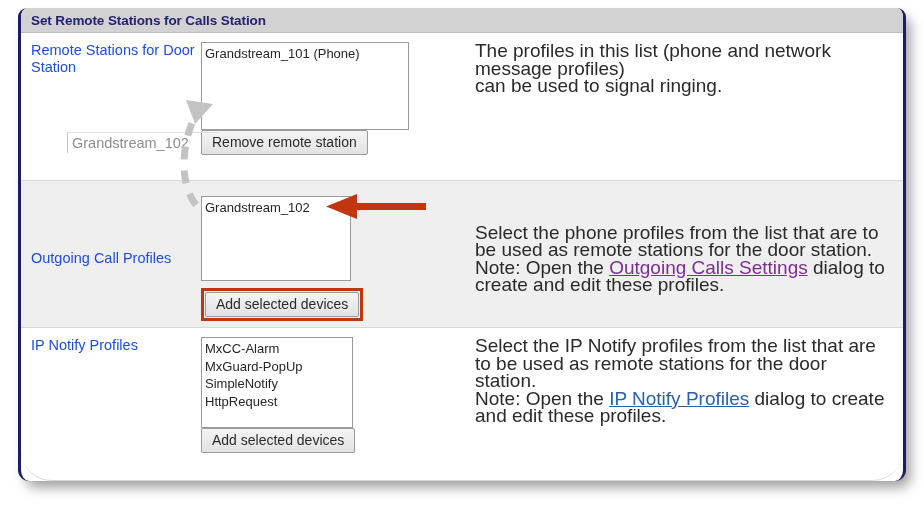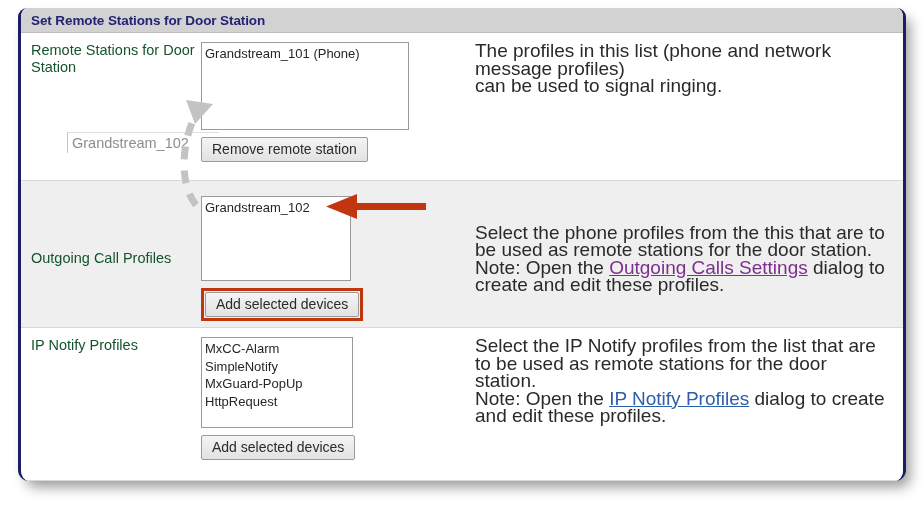--- a/index.html
+++ b/index.html
@@ -59,21 +59,21 @@
   .row.white { background: #ffffff; }
   .row.gray  { background: #efefef; align-items: center; }
   .row:last-child { border-bottom: none; }
 
   .row-label {
     width: 180px;
     flex: 0 0 180px;
     padding: 9px 0 0 10px;
     box-sizing: border-box;
     font-size: 14.5px;
-    color: #14532d;
+    color: #1d4ed8;
     line-height: 17px;
   }
   .row-mid {
     width: 265px;
     flex: 0 0 265px;
     padding-top: 9px;
     box-sizing: border-box;
   }
   .row-desc {
     flex: 1 1 auto;
@@ -96,21 +96,20 @@
     overflow: hidden;
   }
   .listbox.big   { width: 208px; height: 88px; }
   .listbox.mid   { width: 150px; height: 85px; }
   .listbox.notify{ width: 152px; height: 91px; }
   .listbox .opt  { white-space: nowrap; }
 
   
   .btn {
     display: inline-block;
-    margin-top: 7px;
     background: linear-gradient(#f4f4f4, #e2e2e2);
     border: 1px solid #9a9a9a;
     border-radius: 2px;
     font-family: "Liberation Sans", sans-serif;
     font-size: 14px;
     color: #2b2b2b;
     padding: 3px 10px 4px 10px;
     line-height: 16px;
     cursor: pointer;
     white-space: nowrap;
@@ -160,21 +159,21 @@
     pointer-events: none;
     z-index: 9;
   }
 </style>
 </head>
 <body>
 
 <div id="panel">
 
   <div id="titlebar">
-    <span class="title">Set Remote Stations for Door Station</span>
+    <span class="title">Set Remote Stations for Calls Station</span>
   </div>
 
   <div class="row white" style="height:148px;">
     <div class="row-label">Remote Stations for Door Station</div>
     <div class="row-mid">
       <div class="listbox big">
         <div class="opt">Grandstream_101 (Phone)</div>
       </div>
       <button class="btn">Remove remote station</button>
     </div>
@@ -188,32 +187,32 @@
     <div class="row-label">Outgoing Call Profiles</div>
     <div class="row-mid">
       <div class="listbox mid">
         <div class="opt">Grandstream_102</div>
       </div>
       <span class="hl-wrap">
         <button class="btn">Add selected devices</button>
       </span>
     </div>
     <div class="row-desc">
-      <span>Select the phone profiles from the this that are to be used as remote stations for the door station.</span><br>
+      <span>Select the phone profiles from the list that are to be used as remote stations for the door station.</span><br>
       <span>Note: Open the </span><a class="lnk purple">Outgoing Calls Settings</a><span> dialog to create and edit these profiles.</span>
     </div>
   </div>
 
-  <div class="row white" style="height:153px;">
+  <div class="row white" style="height:153px;border-radius:31px;">
     <div class="row-label">IP Notify Profiles</div>
     <div class="row-mid">
       <div class="listbox notify">
         <div class="opt">MxCC-Alarm</div>
+        <div class="opt">MxGuard-PopUp</div>
         <div class="opt">SimpleNotify</div>
-        <div class="opt">MxGuard-PopUp</div>
         <div class="opt">HttpRequest</div>
       </div>
       <button class="btn">Add selected devices</button>
     </div>
     <div class="row-desc">
       <span>Select the IP Notify profiles from the list that are to be used as remote stations for the door station.</span><br>
       <span>Note: Open the </span><a class="lnk blue">IP Notify Profiles</a><span> dialog to create and edit these profiles.</span>
     </div>
   </div>
 

